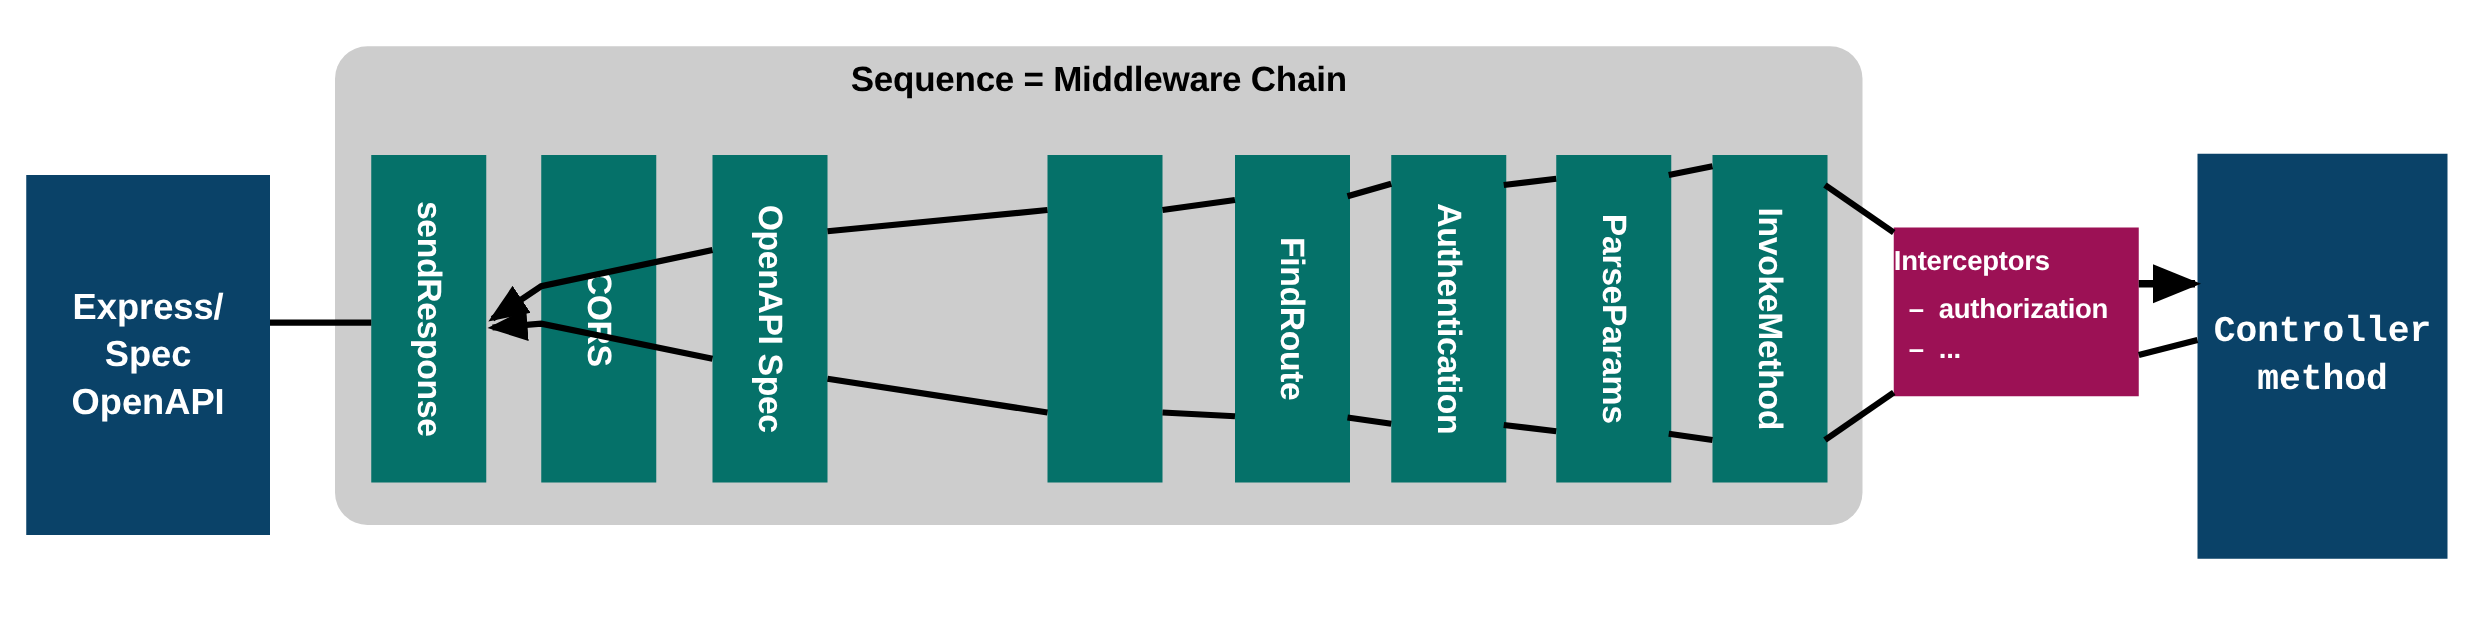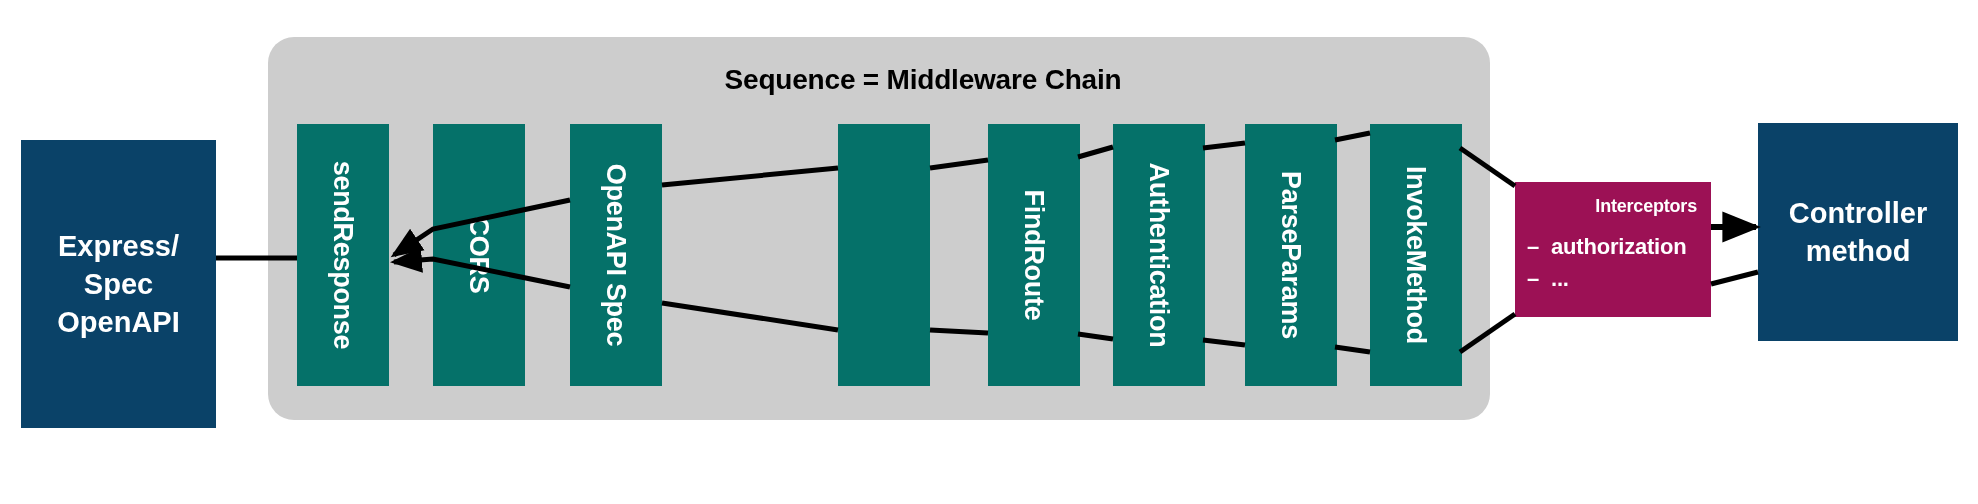--- a/index.html
+++ b/index.html
@@ -20,28 +20,27 @@
     left: 268px;
     top: 37px;
     width: 1222px;
     height: 383px;
     background: #cdcdcd;
     border-radius: 26px;
   }
   .group-title {
     position: absolute;
     left: 268px;
-    top: 64px;
+    top: 48px;
     width: 1222px;
     text-align: center;
     font-size: 28px;
     font-weight: bold;
     color: #000000;
     letter-spacing: -0.2px;
-    padding-left: 44px;
   }
   .endpoint-box {
     position: absolute;
     background: #0a4268;
     color: #ffffff;
     display: flex;
     align-items: center;
     justify-content: center;
     text-align: center;
     font-size: 29px;
@@ -52,21 +51,22 @@
     left: 21px;
     top: 130px;
     width: 195px;
     height: 288px;
     margin-top: 10px;
   }
   #controller-method-box {
     left: 1758px;
     top: 123px;
     width: 200px;
-    height: 218px;
+    height: 324px;
+    font-family: Liberation Mono, monospace;
   }
   .mw-box {
     position: absolute;
     top: 124px;
     width: 92px;
     height: 262px;
     background: #057169;
   }
   .mw-label {
     position: absolute;
@@ -92,22 +92,22 @@
     width: 196px;
     height: 135px;
     background: #9c1155;
     color: #ffffff;
   }
   .intc-title {
     position: absolute;
     left: 0;
     top: 14px;
     width: 182px;
-    text-align: right;
-    font-size: 18px;
+    text-align: left;
+    font-size: 22px;
     font-weight: bold;
     letter-spacing: -0.2px;
   }
   .intc-item {
     position: absolute;
     left: 12px;
     font-size: 22px;
     font-weight: bold;
     white-space: nowrap;
     letter-spacing: -0.2px;

